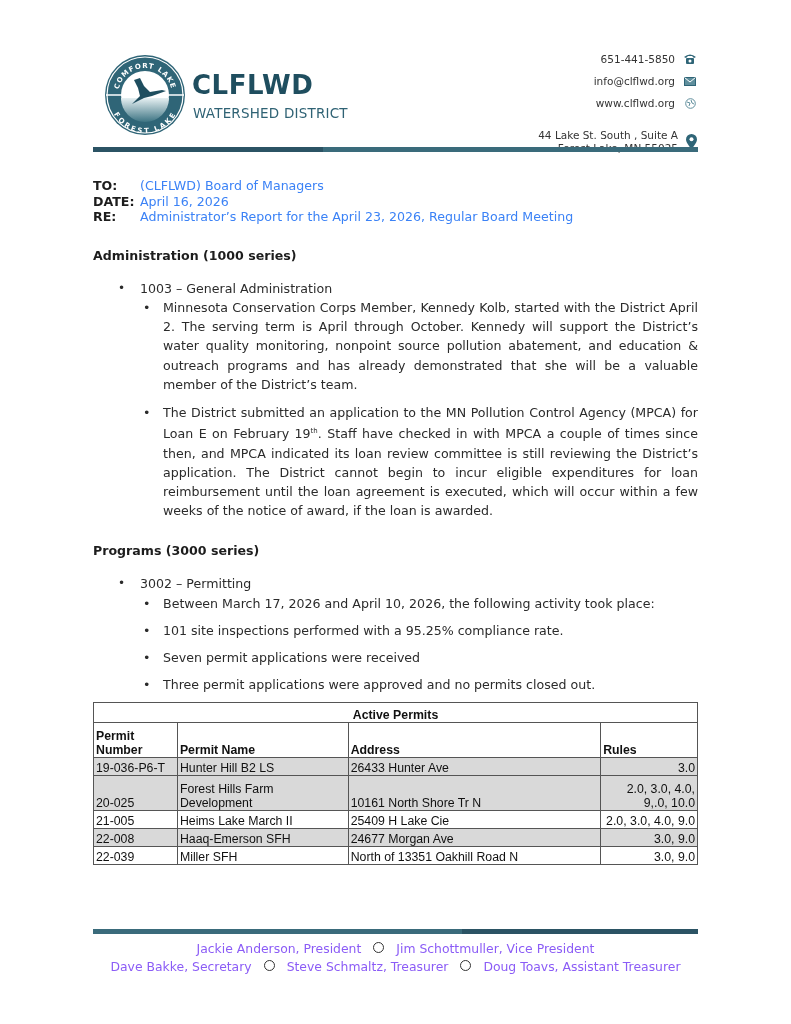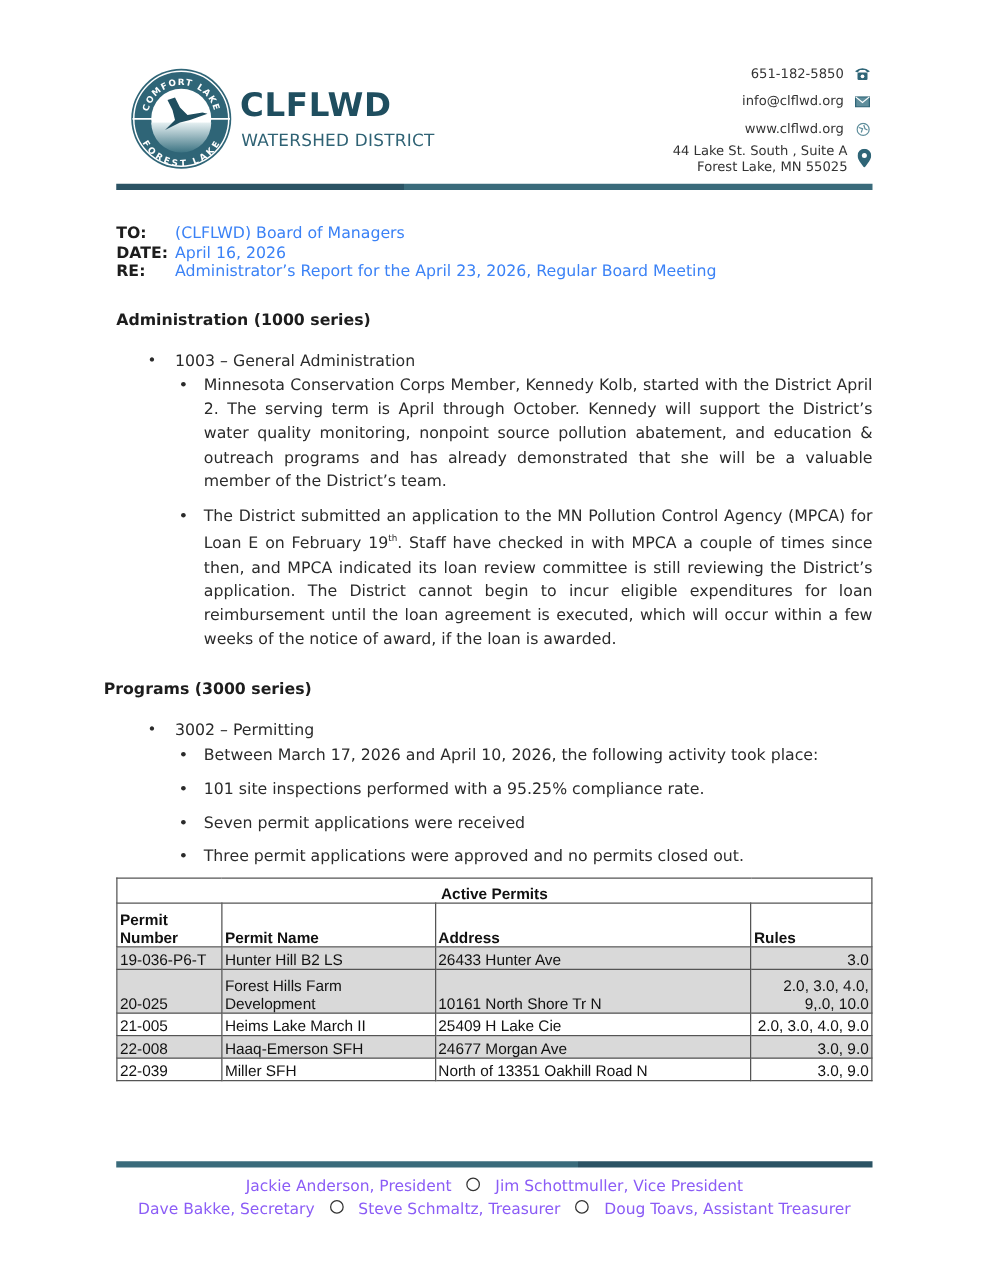--- a/index.html
+++ b/index.html
@@ -10,38 +10,38 @@
   
   .logo-seal { left: 104px; top: 54px; width: 82px; height: 82px; }
   .brand-title { left: 192px; top: 72px; font-family: "DejaVu Sans", sans-serif;
                  font-weight: bold; font-size: 26px; letter-spacing: 0.5px; color: #1f4e5f; line-height: 1; }
   .brand-sub { left: 193px; top: 107px; font-size: 13.5px; color: #2f6274; letter-spacing: 0.2px; line-height: 1; }
 
   .contact { right: 94px; top: 48px; text-align: right; font-size: 10.5px; color: #333; }
   .contact-row { display: flex; justify-content: flex-end; align-items: center; height: 22px; }
   .contact-row .txt { margin-right: 8px; }
   .contact-row .ico { width: 14px; height: 14px; display: inline-flex; align-items: center; justify-content: center; }
-  .contact-addr { display: flex; justify-content: flex-end; align-items: center; margin-top: 1px; text-align: right; }
+  .contact-addr { display: flex; justify-content: flex-end; align-items: center; margin-top: 15px; text-align: right; }
   .contact-addr .txt { line-height: 13px; margin-right: 8px; }
 
   .bar { height: 5px; }
   .bar-top { left: 93px; top: 147px; width: 605px;
              background: linear-gradient(to right, #2b5364 0, #2b5364 38%, #3a6b7b 38%, #3a6b7b 100%); }
   .bar-bottom { left: 93px; top: 929px; width: 605px;
              background: linear-gradient(to right, #3a6b7b 0, #3a6b7b 61%, #2b5364 61%, #2b5364 100%); }
 
   
   .memo { left: 93px; top: 178px; font-size: 12.6px; line-height: 15.5px; }
   .memo-row { display: flex; }
   .memo-label { width: 47px; font-weight: bold; color: #1d1d1d; }
   .memo-value { color: #3b82f6; }
 
   .section-heading { font-weight: bold; font-size: 12.6px; color: #1d1d1d; }
   .sh-admin { left: 93px; top: 248px; }
-  .sh-prog { left: 83px; top: 543px; }
+  .sh-prog { left: 93px; top: 543px; }
 
   .l1 { font-size: 12.6px; color: #2b2b2b; }
   .l1 .dot, .l2 .dot { position: absolute; left: -22px; top: 0; font-size: 12px; }
   .l1-admin { left: 140px; top: 281px; }
   .l1-prog { left: 140px; top: 576px; }
 
   .para { left: 163px; width: 535px; font-size: 12.6px; line-height: 19.2px; text-align: justify; color: #2b2b2b; }
   .para .dot { position: absolute; left: -20px; top: 0; }
   .p1 { top: 298px; }
   .p2 { top: 403px; }
@@ -96,21 +96,21 @@
     <text font-size="7" font-weight="bold" fill="#ffffff" font-family="DejaVu Sans, sans-serif" letter-spacing="1" dy="6">
       <textPath href="#arcBot" startOffset="50%" text-anchor="middle">FOREST LAKE</textPath>
     </text>
   </svg>
 </div>
 <div class="abs brand-title">CLFLWD</div>
 <div class="abs brand-sub">WATERSHED DISTRICT</div>
 
 <div class="abs contact">
   <div class="contact-row">
-    <span class="txt">651-182-5850</span>
+    <span class="txt">651-441-5850</span>
     <span class="ico">
       <svg width="14" height="12" viewBox="0 0 14 12">
           <path d="M1 4 Q7 -1 13 4 L11 5 L9 3 L5 3 L3 5 Z" fill="#2f6577"></path>
           <rect x="3" y="5" width="8" height="6" rx="1" fill="#2f6577"></rect>
           <circle cx="7" cy="8" r="1.5" fill="#fff"></circle>
         </svg>
     </span>
   </div>
   <div class="contact-row">
     <span class="txt">info@clflwd.org</span>

